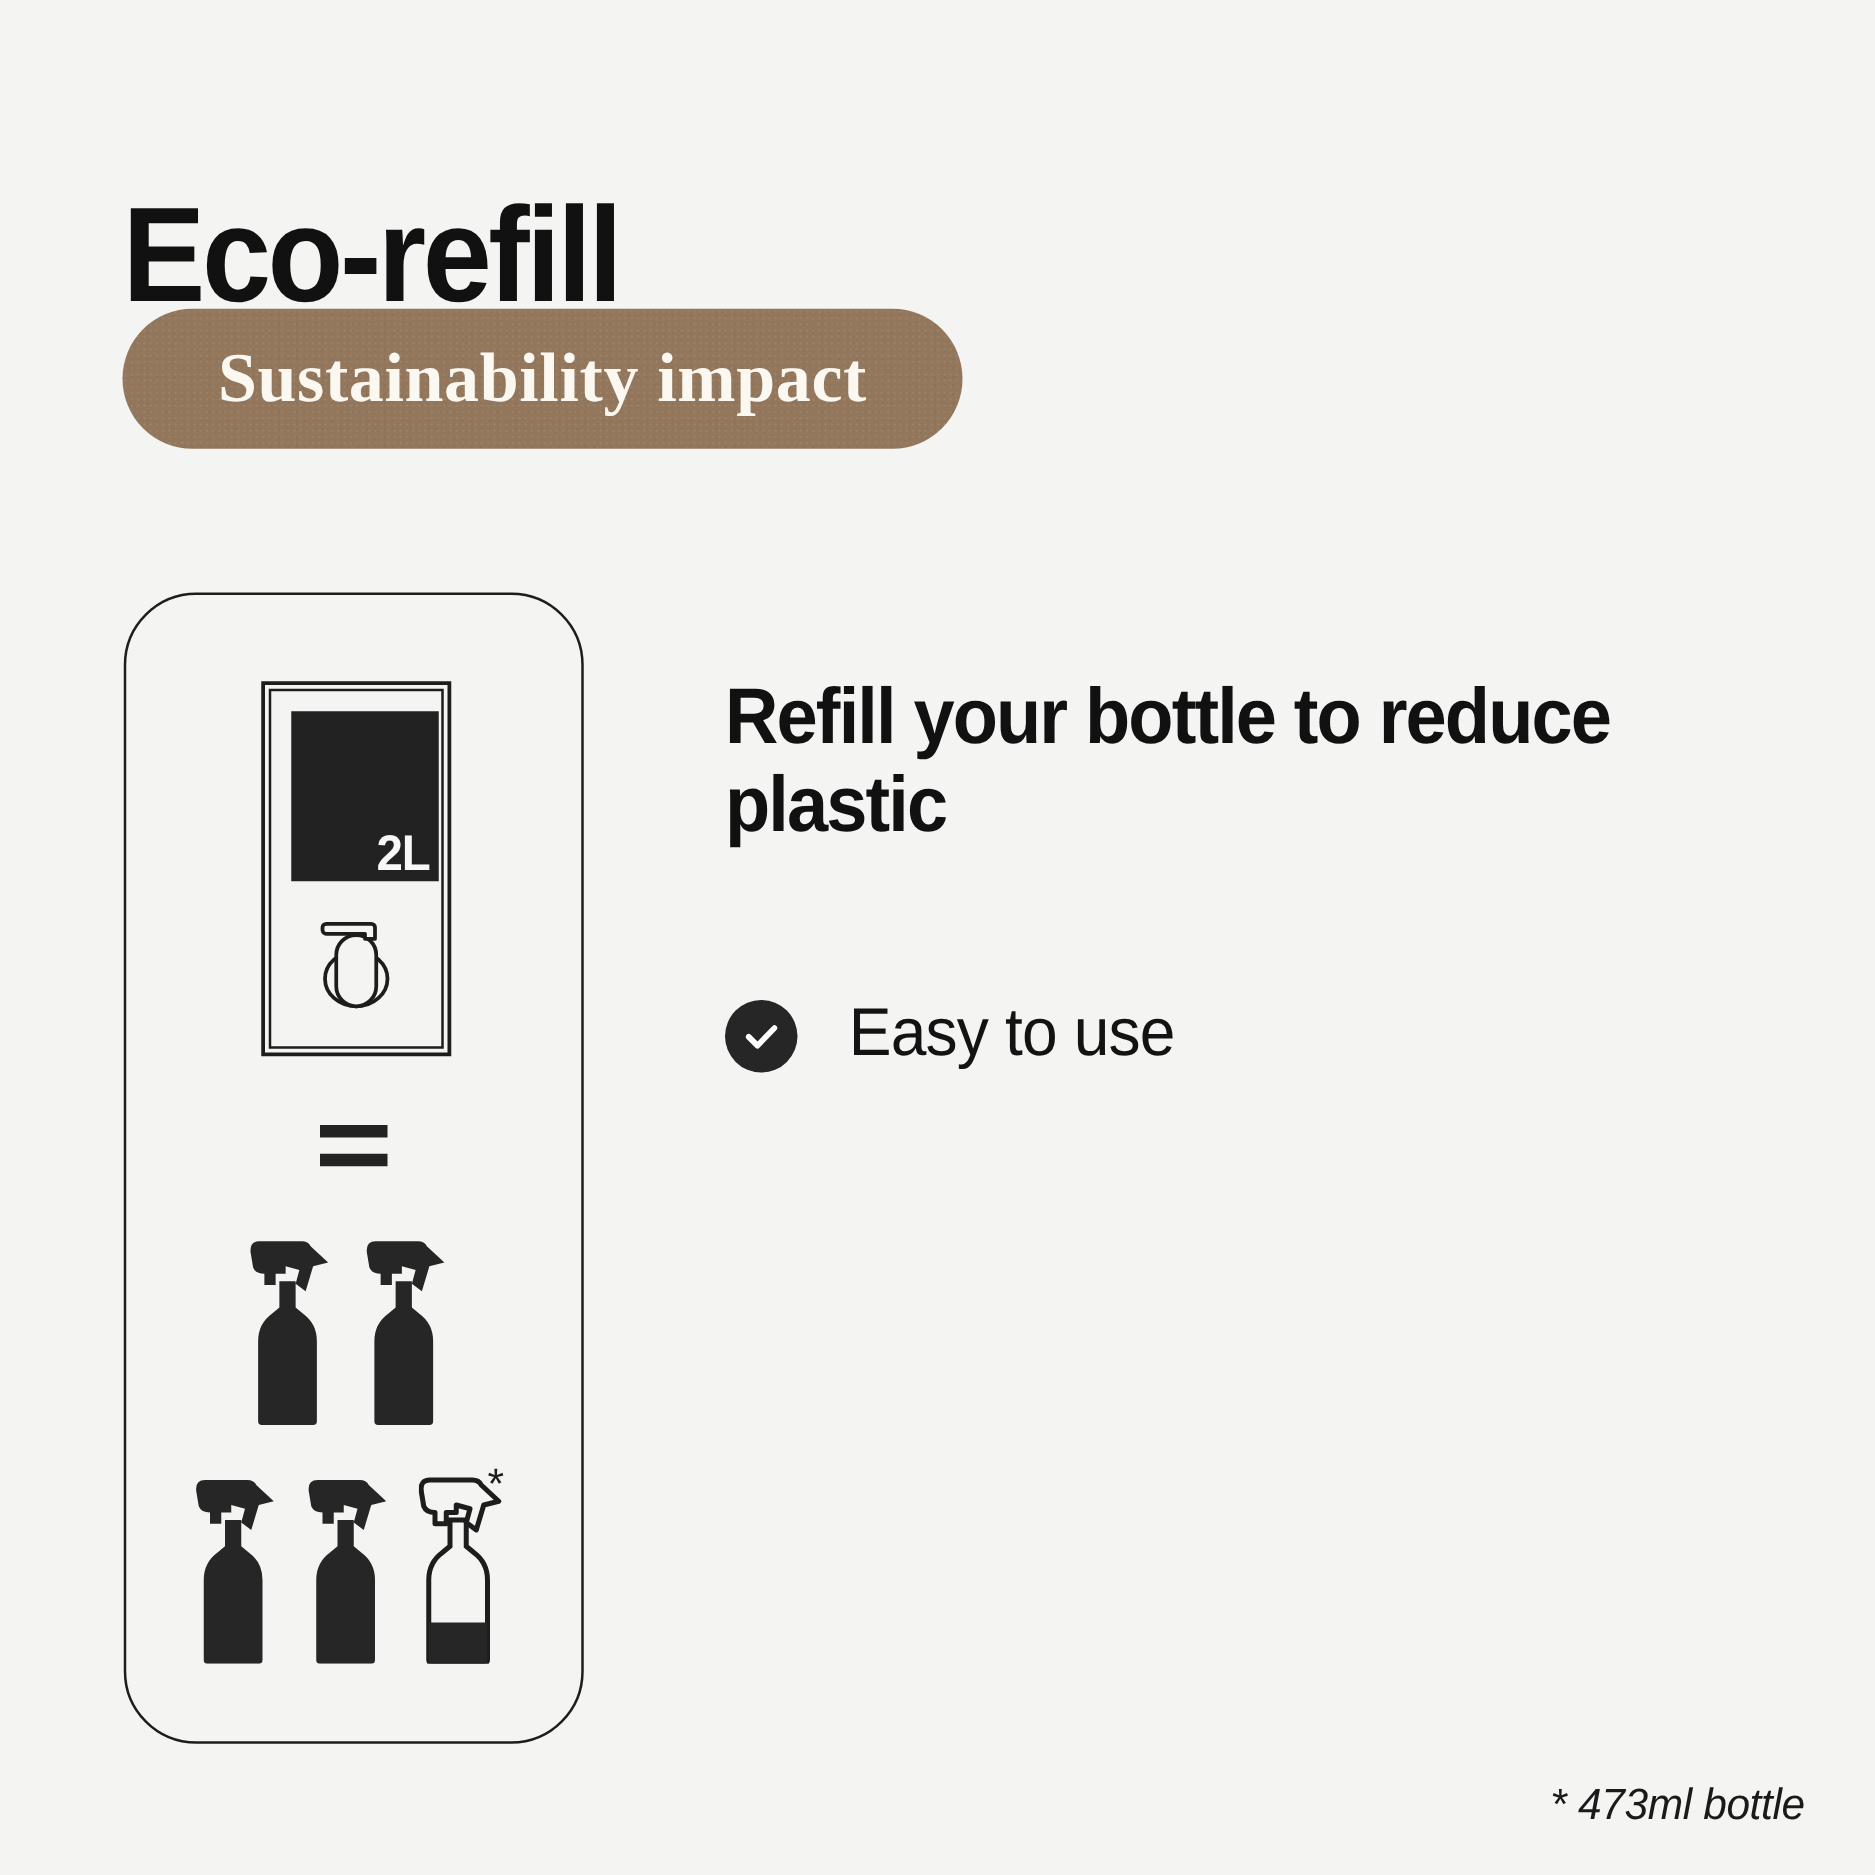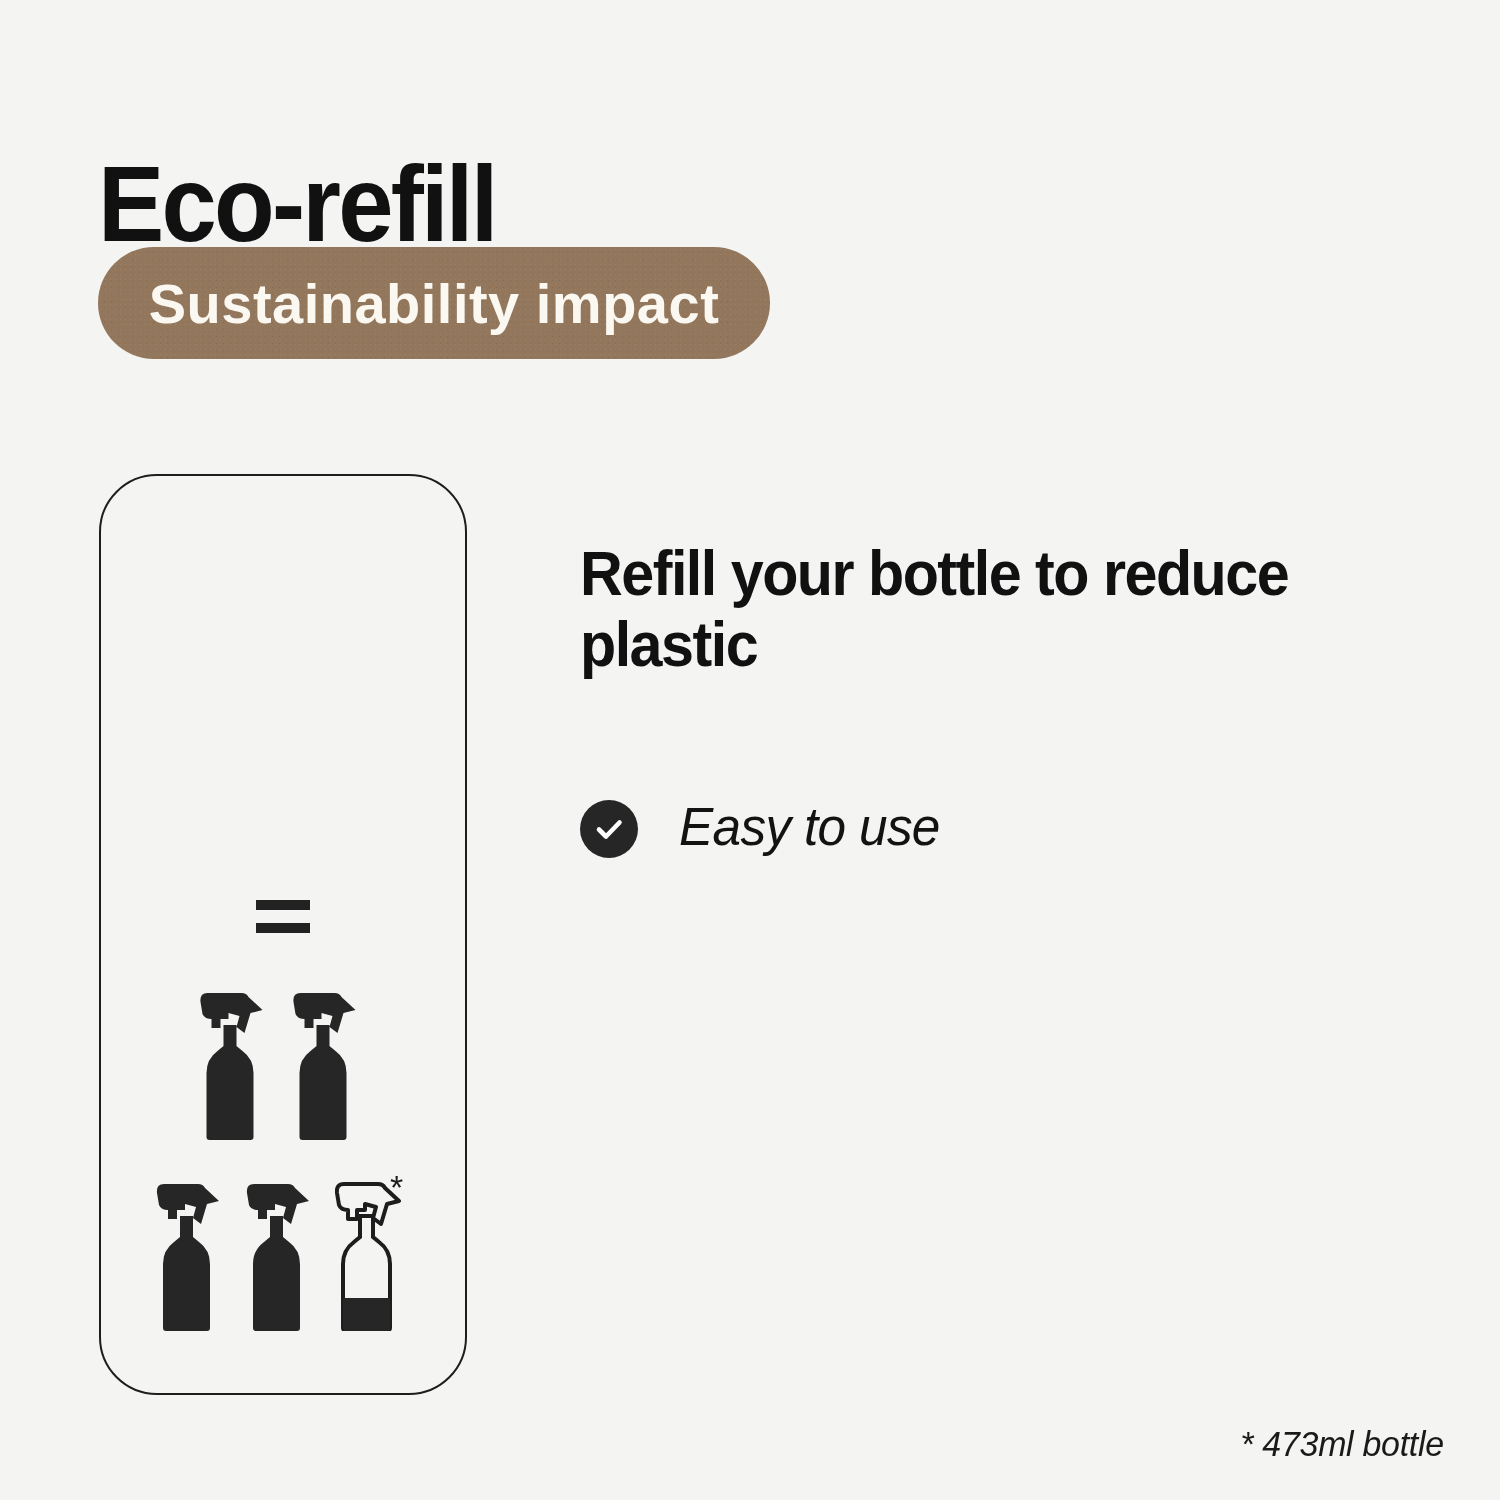--- a/index.html
+++ b/index.html
@@ -53,21 +53,21 @@
     background-image:
       radial-gradient(rgba(255,255,255,0.10) 0.7px, transparent 0.8px),
       radial-gradient(rgba(0,0,0,0.10) 0.7px, transparent 0.8px);
     background-size: 5px 5px, 7px 7px;
     background-position: 0 0, 3px 2px;
     opacity: 0.9;
   }
   .badge-label {
     position: relative;
     z-index: 2;
-    font-family: Liberation Sans, sans-serif;
+    font-family: Liberation Serif, serif;
     font-weight: bold;
     font-size: 56px;
     color: #fbf7f1;
     letter-spacing: 0.5px;
     white-space: nowrap;
   }
 
   
   #illustration-panel {
     position: absolute;
@@ -199,21 +199,20 @@
   }
 
   #benefit-list {
     margin: 0;
     padding: 0;
     list-style: none;
     position: absolute;
     top: 258px;
     left: 0;
     width: 860px;
-    font-style: italic;
   }
   .benefit-item {
     display: flex;
     align-items: flex-start;
     margin-bottom: 76px;
   }
   .check-circle {
     flex: 0 0 auto;
     width: 58px;
     height: 58px;
@@ -256,20 +255,34 @@
 <body>
 
 <h1 id="page-title">Eco-refill</h1>
 
 <div id="badge-pill">
   <span class="badge-label">Sustainability impact</span>
 </div>
 
 <div id="illustration-panel">
 
+  <div id="refill-box">
+    <div id="refill-box-inner">
+      <div id="box-label-block">
+        <span id="box-volume-label">2L</span>
+      </div>
+      <div id="tap-icon">
+        <svg viewBox="0 0 80 84" xmlns="http://www.w3.org/2000/svg">
+          <ellipse cx="40" cy="52" rx="25" ry="22" fill="none" stroke="#1d1d1d" stroke-width="3"></ellipse>
+          <rect x="24" y="17" width="32" height="57" rx="16" ry="16" fill="#f4f4f3" stroke="#1d1d1d" stroke-width="3"></rect>
+          <path d="M16 8 h36 a3 3 0 0 1 3 3 v9 h-8 v-4 h-31 a3 3 0 0 1 -3 -3 v-2 a3 3 0 0 1 3 -3 z" fill="#f4f4f3" stroke="#1d1d1d" stroke-width="3" stroke-linejoin="round"></path>
+        </svg>
+      </div>
+    </div>
+  </div>
 
   <div id="equals-sign">
     <div class="equals-bar"></div>
     <div class="equals-bar"></div>
   </div>
 
   <div class="bottle-row" id="bottle-row-top">
     <div class="bottle-cell">
       <svg viewBox="0 0 76 155" xmlns="http://www.w3.org/2000/svg">
         <path d="M8 152 V88 q0 -14 11 -22 l6 -5 V40 h13 v21 l6 5 q11 8 11 22 v64 a3 3 0 0 1 -3 3 H11 a3 3 0 0 1 -3 -3 z

